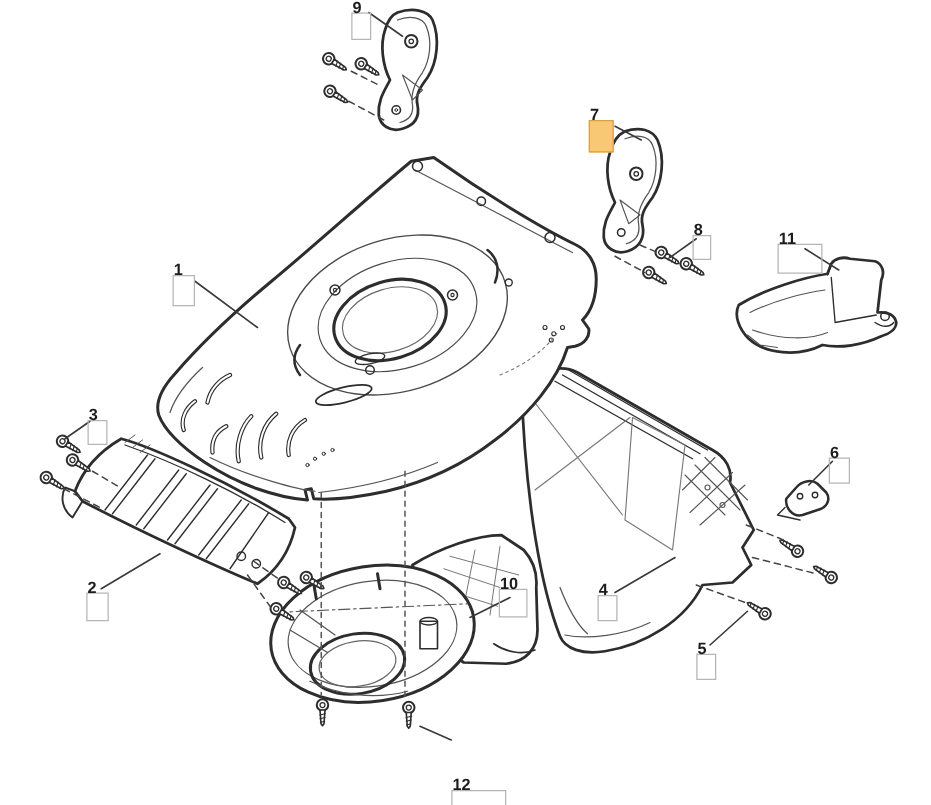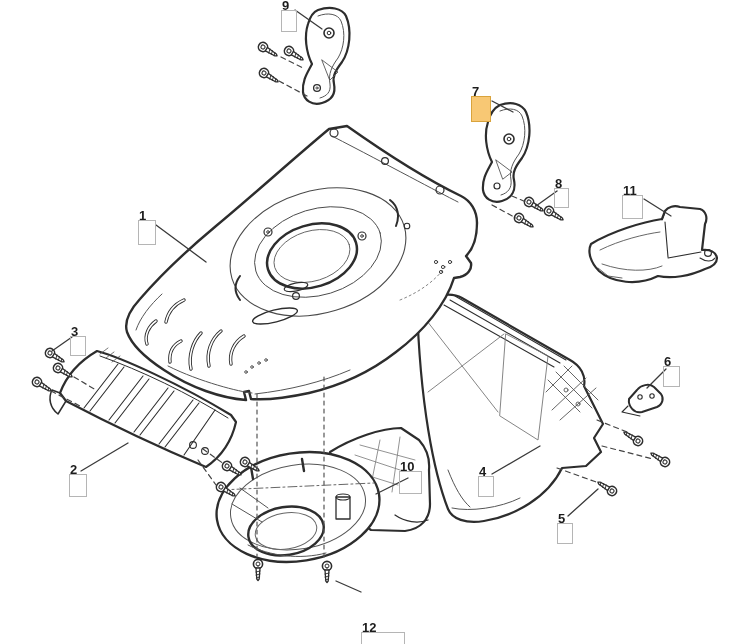--- a/index.html
+++ b/index.html
@@ -220,21 +220,21 @@
         <span class="callout-box"></span>
       </div>
       <div class="callout" style="left: 281px; top: 10px; width: 16px; height: 22px;">
         <span class="callout-num">9</span>
         <span class="callout-box"></span>
       </div>
       <div class="callout" style="left: 399px; top: 471px; width: 23px; height: 23px;">
         <span class="callout-num">10</span>
         <span class="callout-box"></span>
       </div>
-      <div class="callout" style="left: 622px; top: 195px; width: 21px; height: 24px;">
+      <div class="callout" style="left: 622px; top: 195px; width: 36px; height: 24px;">
         <span class="callout-num">11</span>
         <span class="callout-box"></span>
       </div>
       <div class="callout" style="left: 361px; top: 632px; width: 44px; height: 18px;">
         <span class="callout-num">12</span>
         <span class="callout-box"></span>
       </div>
     </div>
 
 </div>

